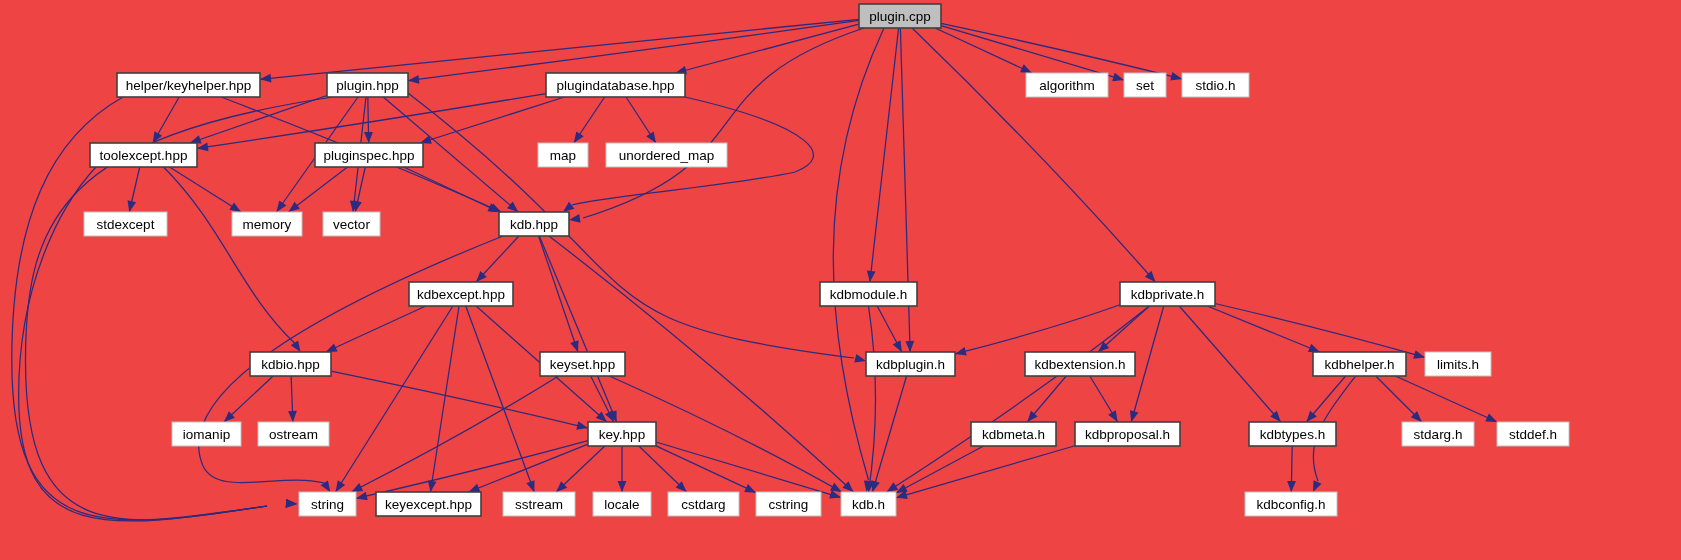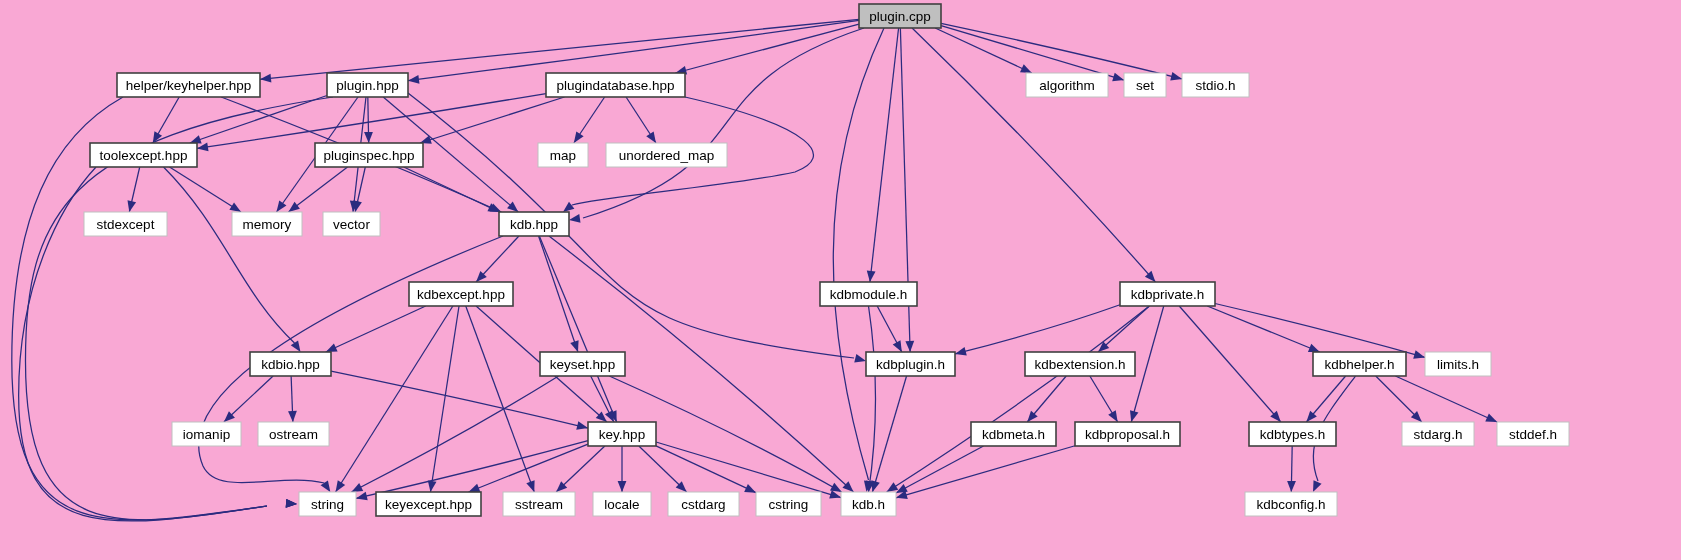--- a/index.html
+++ b/index.html
@@ -4,21 +4,21 @@
 <style>
   html, body {
     margin: 0;
     padding: 0;
     background: #ffffff;
   }
   #graph-root {
     position: relative;
     width: 1681px;
     height: 560px;
-    background: #f9a8d4;
+    background: #ef4444;
     font-family: "Liberation Sans", sans-serif;
   }
   svg#graph-svg {
     position: absolute;
     top: 0;
     left: 0;
     width: 1681px;
     height: 560px;
     display: block;
   }

